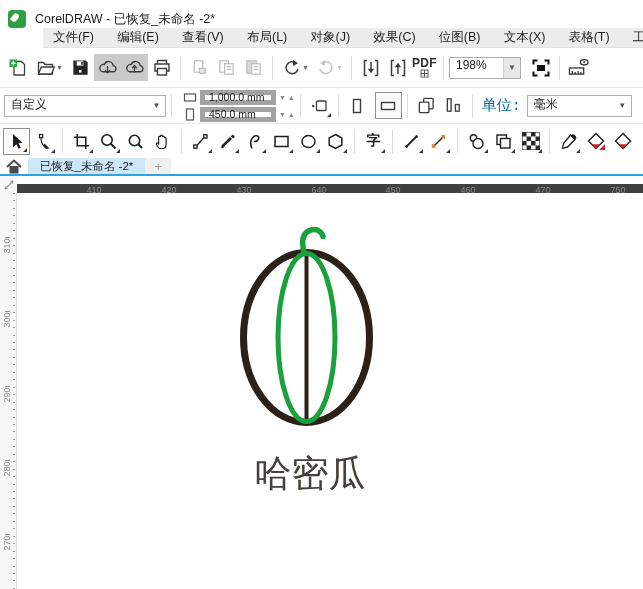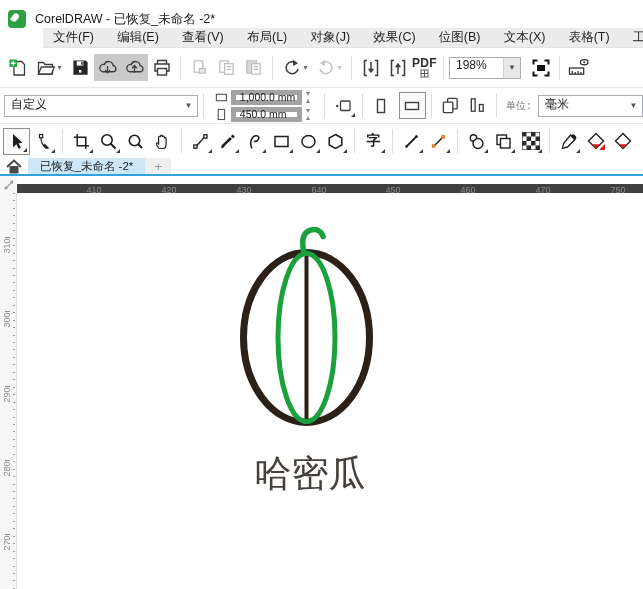--- a/index.html
+++ b/index.html
@@ -46,21 +46,21 @@
   .combo .cval { padding-left:6px; flex:1; white-space:nowrap; overflow:hidden; }
   .combo .cbtn { width:17px; height:100%; background:#e7e7e7; border-left:1px solid #d0d0d0;
                  display:flex; align-items:center; justify-content:center; font-size:8px; color:#555; }
 
   .dimgroup { display:flex; flex-direction:column; gap:2px; margin-left:6px; }
   .dimrow { display:flex; align-items:center; gap:3px; }
   .dimfield { width:76px; height:15px; border:5px solid #a3a3a3; font-size:10.5px; color:#1a1a1a;
               display:flex; align-items:center; padding-left:4px; background:#fff; }
   .spin { display:flex; gap:2px; font-size:7px; color:#8a8a8a; }
 
-  .label-sm { font-size:10px; color:#737373; white-space:nowrap;font-family:Liberation Mono, monospace; }
+  .label-sm { font-size:15px; color:#0369a1; white-space:nowrap;font-family:Liberation Mono, monospace; }
 
   
   .tabbar { position:absolute; top:158px; left:0; width:643px; height:18px; background:#fff;
             display:flex; align-items:stretch; border-bottom:2px solid #30a2dd; }
   .home-btn { width:28px; display:flex; align-items:center; justify-content:center; }
   .doc-tab { background:#cde7f8; display:flex; align-items:center; padding:0 12px;
              font-size:11.5px; color:#1a1a1a; white-space:nowrap; }
   .newtab-btn { width:26px; display:flex; align-items:center; justify-content:center;
                 background:#efefef; color:#9a9a9a; font-size:13px; }
 
@@ -228,21 +228,21 @@
       <svg width="21" height="19" viewBox="0 0 22 20" fill="none" stroke="#2e2e2e" stroke-width="1.3">
           <rect x="1.5" y="10.5" width="15" height="6.5" fill="#fff"></rect>
           <path d="M4.5 17v-3.2M7.5 17v-2.2M10.5 17v-3.2M13.5 17v-2.2"></path>
           <ellipse cx="17" cy="4.5" rx="4" ry="2.7"></ellipse>
           <circle cx="17" cy="4.5" r="1" fill="#2e2e2e" stroke="none"></circle>
         </svg>
     </div>
   </div>
 
   <div class="propbar">
-    <div class="combo" style="width:194px">
+    <div class="combo" style="width:162px">
       <span class="cval">自定义</span>
       <span class="cbtn" style="background:transparent;border:none">▼</span>
     </div>
     <div class="sep"></div>
     <div class="dimgroup">
       <div class="dimrow">
         <svg width="14" height="13" viewBox="0 0 14 13" fill="none" stroke="#555" stroke-width="1.2">
             <rect x="1.5" y="3" width="11" height="7"></rect>
           </svg>
         <div class="dimfield">1,000.0 mm</div>

